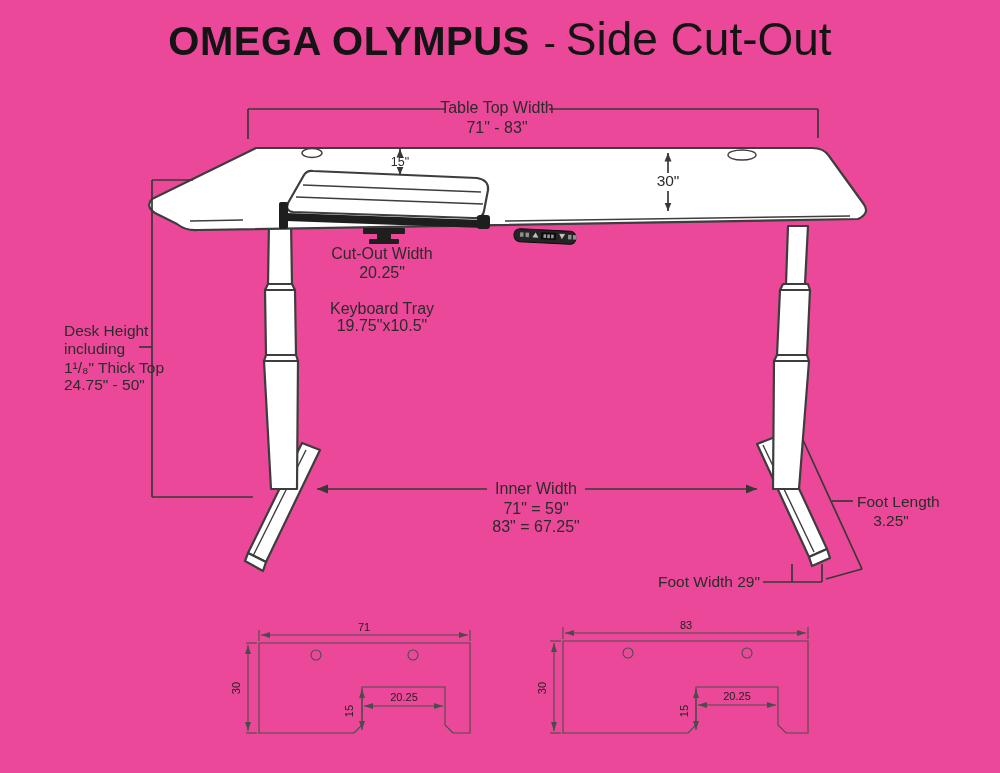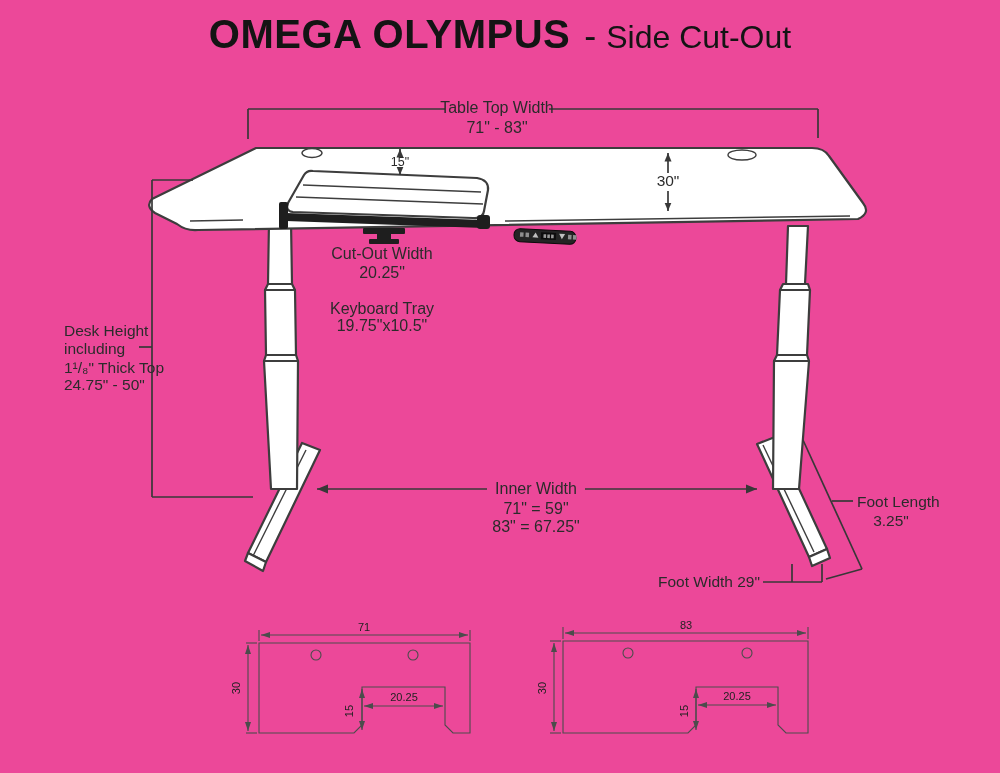--- a/index.html
+++ b/index.html
@@ -2,21 +2,21 @@
 <html><head>
 <meta charset="utf-8">
 <style>
   html,body{margin:0;padding:0;background:#fff;}
   .canvas{position:relative;width:1000px;height:773px;background:#ec4899;overflow:hidden;
           font-family:"Liberation Sans",sans-serif;}
   .title{position:absolute;top:12px;left:0;width:100%;display:flex;justify-content:center;
          align-items:baseline;color:#141414;white-space:pre;}
   .title .brand{font-weight:700;font-size:40px;letter-spacing:.5px;}
   .title .sep{font-size:36px;font-weight:400;margin:0 10px 0 14px;}
-  .title .subtitle{font-size:32px;font-weight:400;}
+  .title .subtitle{font-size:46px;font-weight:400;}
   svg{position:absolute;left:0;top:0;}
   .lbl{font-family:"Liberation Sans",sans-serif;font-size:16px;fill:#2b2b2b;}
   .lbl-s{font-family:"Liberation Sans",sans-serif;font-size:15.5px;fill:#2b2b2b;}
   .lbl-xs{font-family:"Liberation Sans",sans-serif;font-size:12.5px;fill:#2b2b2b;}
   .cad{font-family:"Liberation Sans",sans-serif;font-size:11px;fill:#222;}
   .stroke{stroke:#3d3d3d;fill:#fff;stroke-width:2.2;stroke-linejoin:round;}
   .thin{stroke:#3d3d3d;fill:none;stroke-width:1.4;}
   .dim{stroke:#383838;stroke-width:1.7;fill:none;}
   .cadln{stroke:#4c4c4c;stroke-width:1.1;fill:none;}
   .dark{fill:#1e1e1e;stroke:none;}

